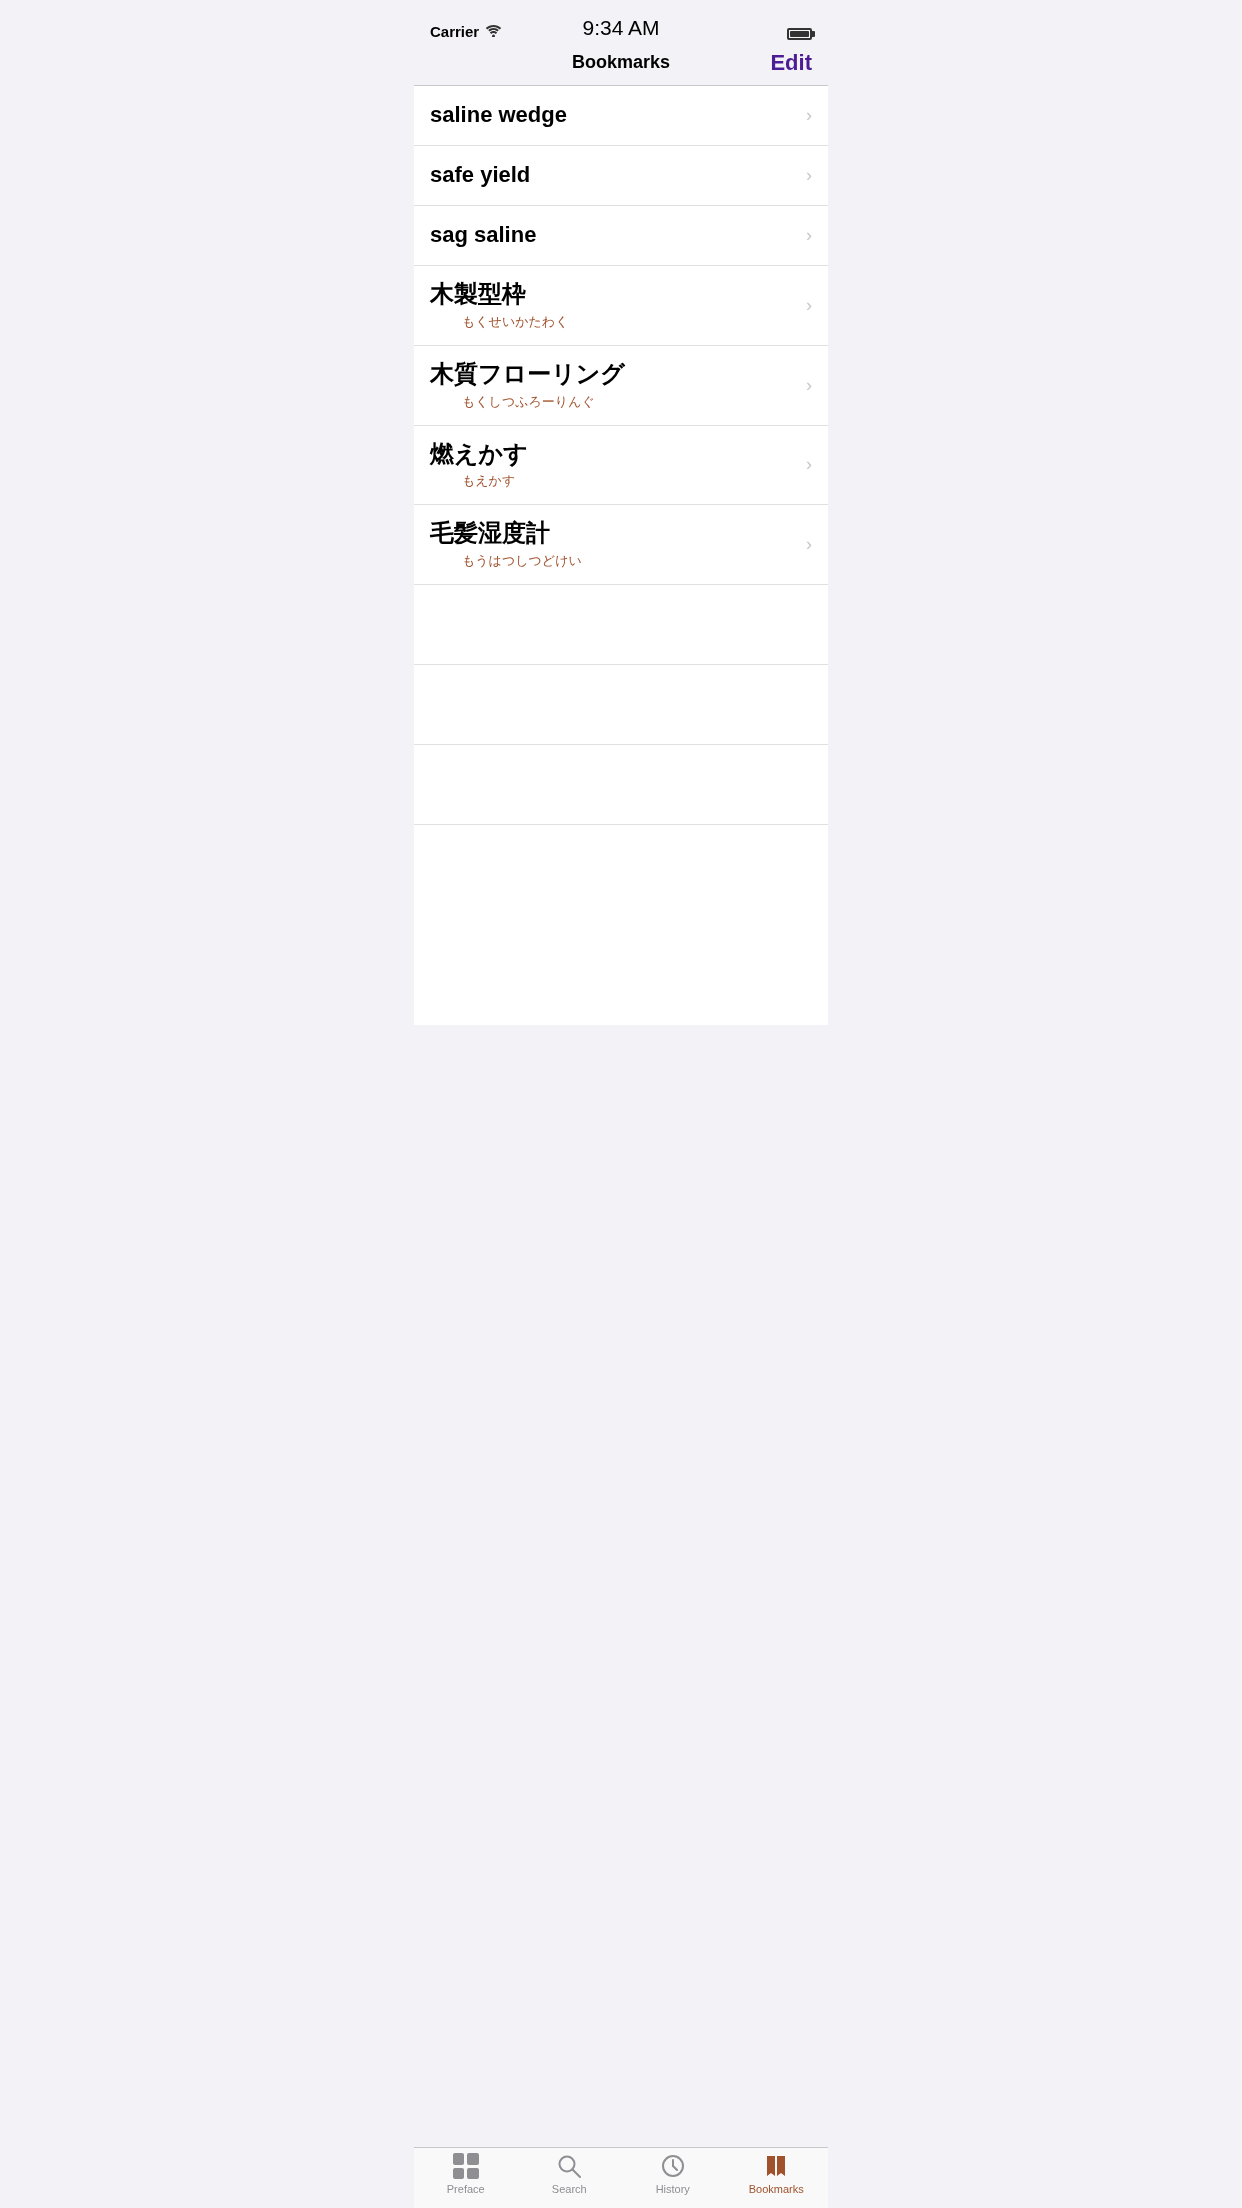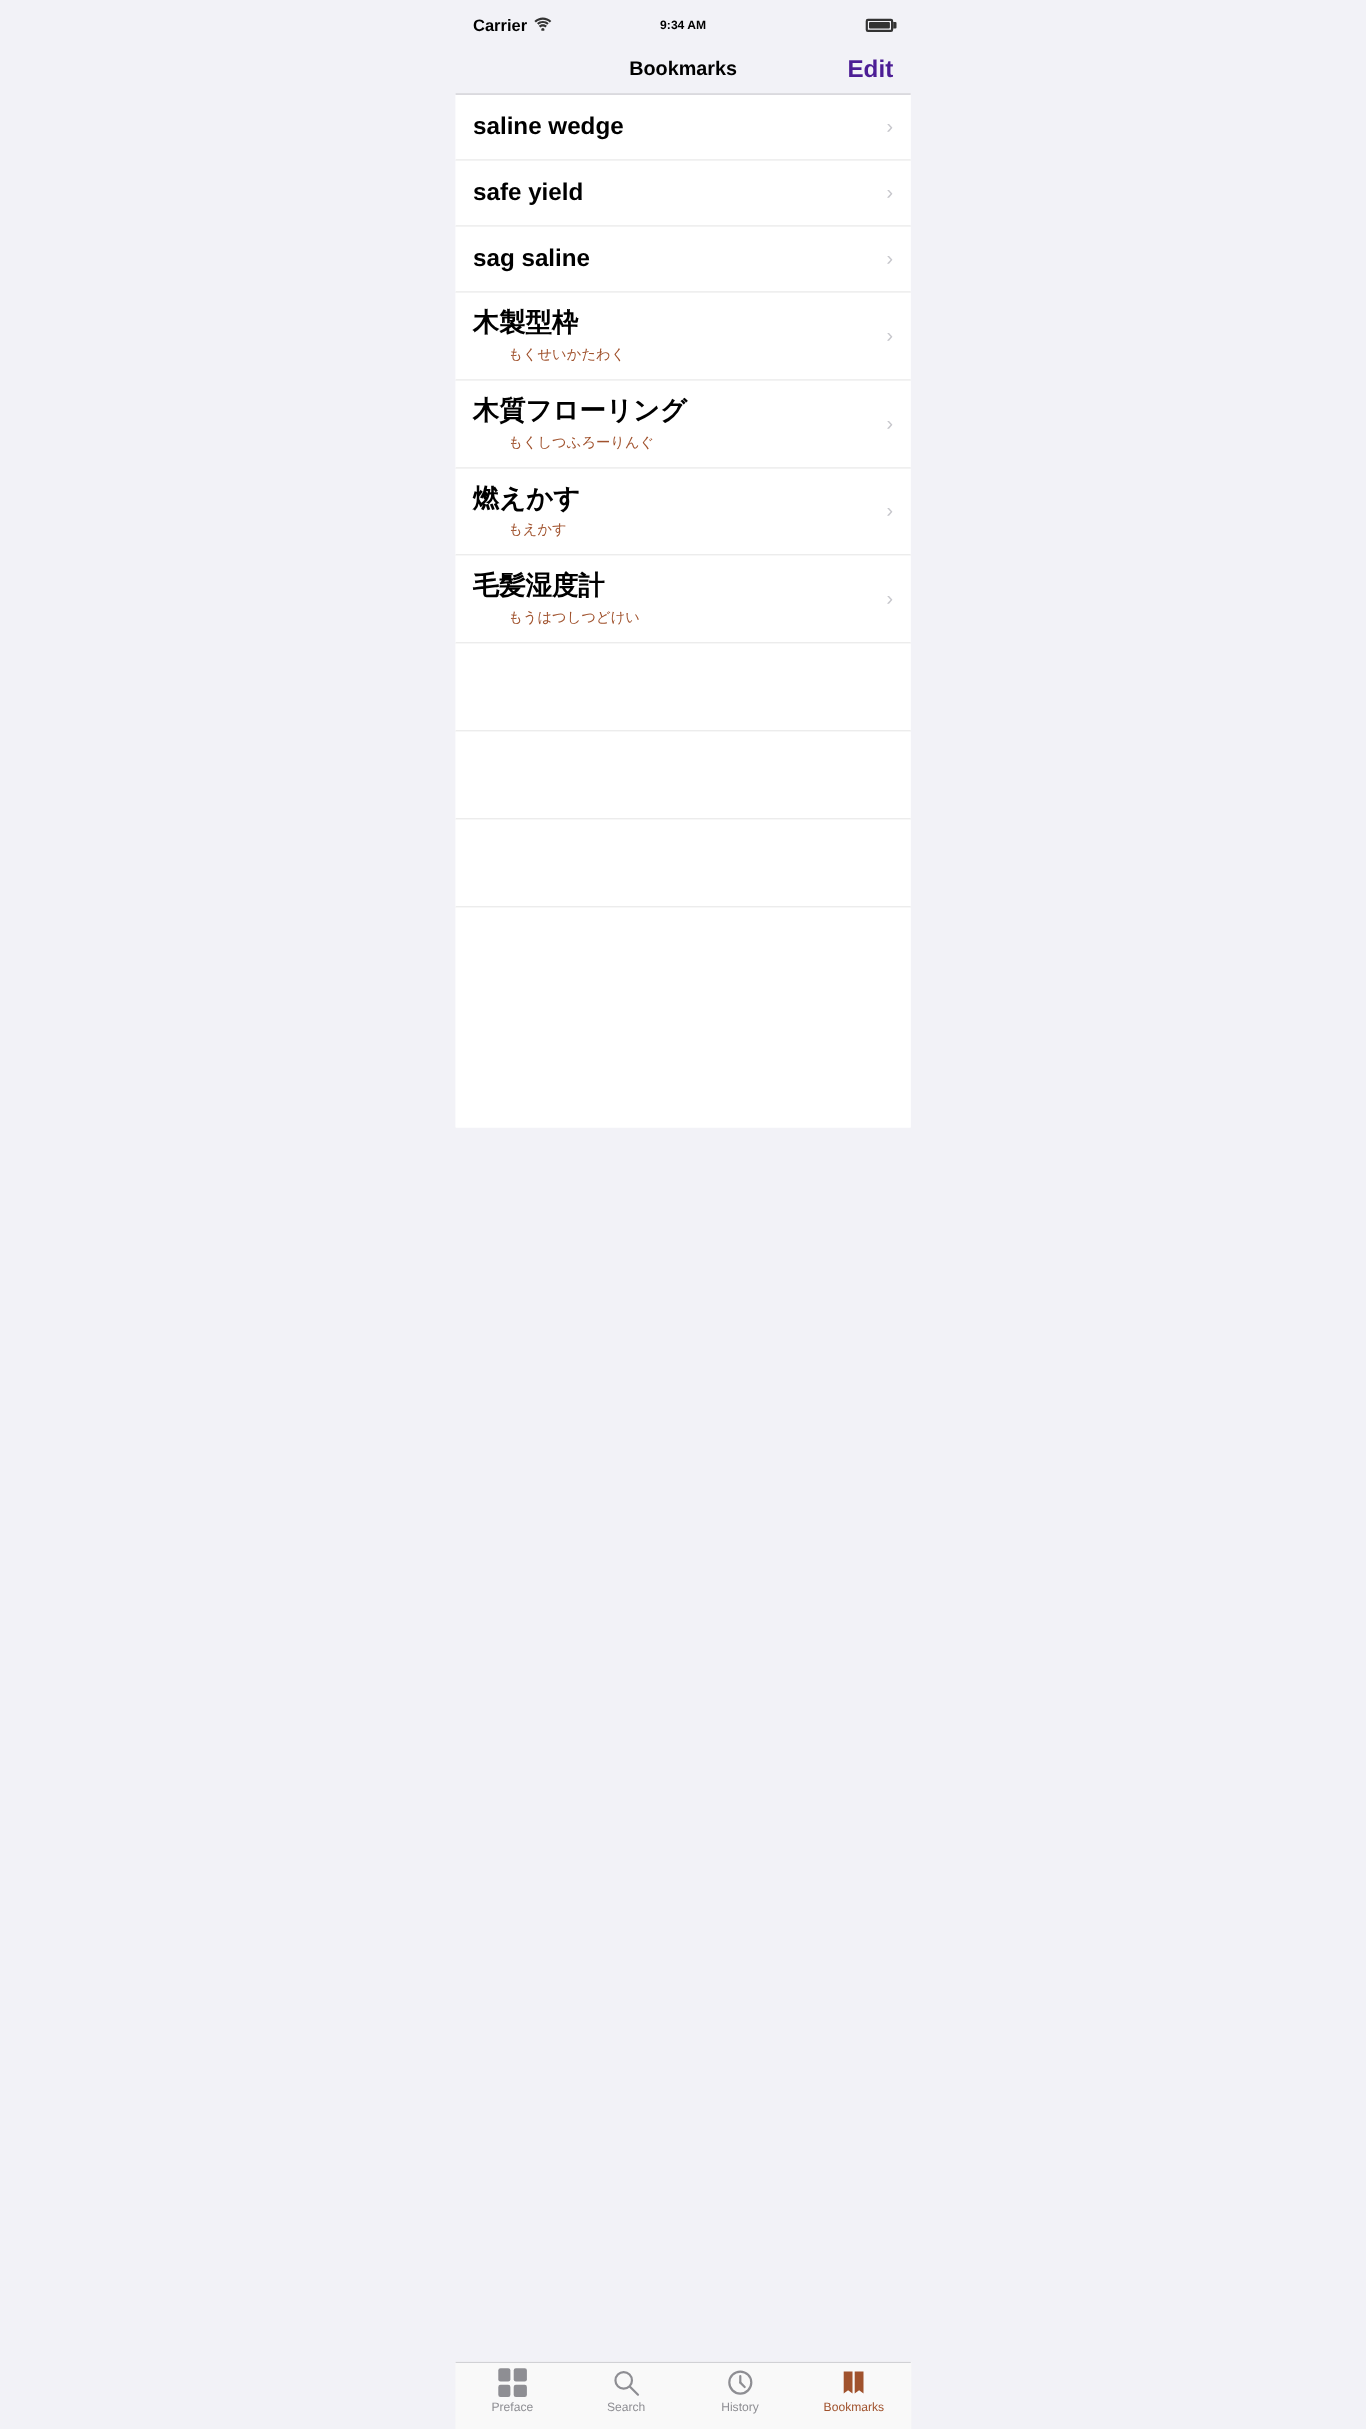--- a/index.html
+++ b/index.html
@@ -12,39 +12,39 @@
       min-height: 736px;
       margin: 0 auto;
       position: relative;
       overflow-x: hidden;
     }
 
     
     .status-bar {
       display: flex;
       justify-content: space-between;
-      align-items: center;
+      align-items: flex-end;
       padding: 6px 16px 4px;
       background: #f2f2f7;
       height: 44px;
     }
     .status-left {
       display: flex;
       align-items: center;
       gap: 6px;
       font-size: 15px;
       font-weight: 600;
     }
     .wifi-icon {
       display: inline-block;
       font-size: 14px;
     }
     .status-time {
-      font-size: 11px;
-      font-weight: 700;
+      font-size: 21px;
+      font-weight: 400;
       position: absolute;
       left: 50%;
       transform: translateX(-50%);
     }
     .status-right {
       display: flex;
       align-items: center;
     }
     .battery {
       width: 25px;

